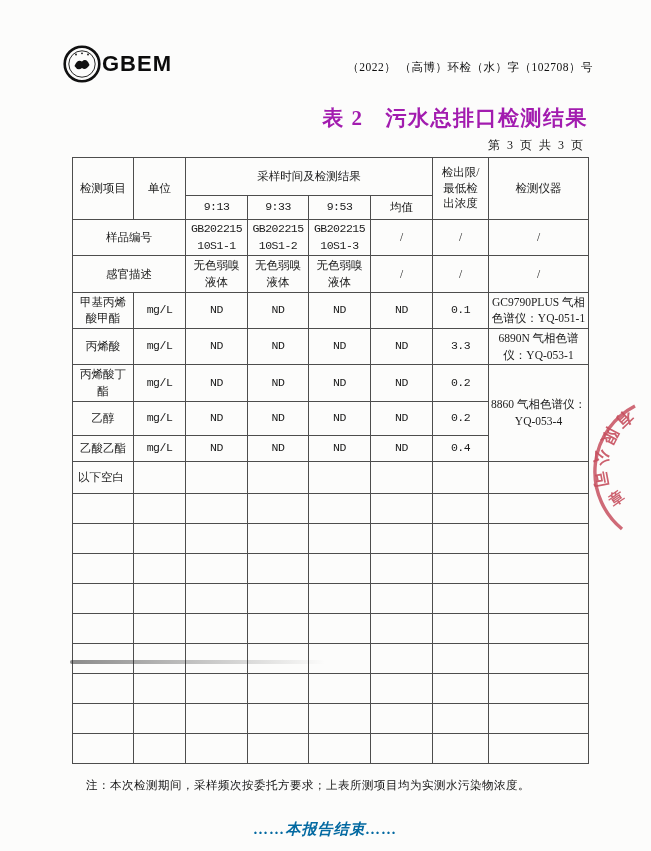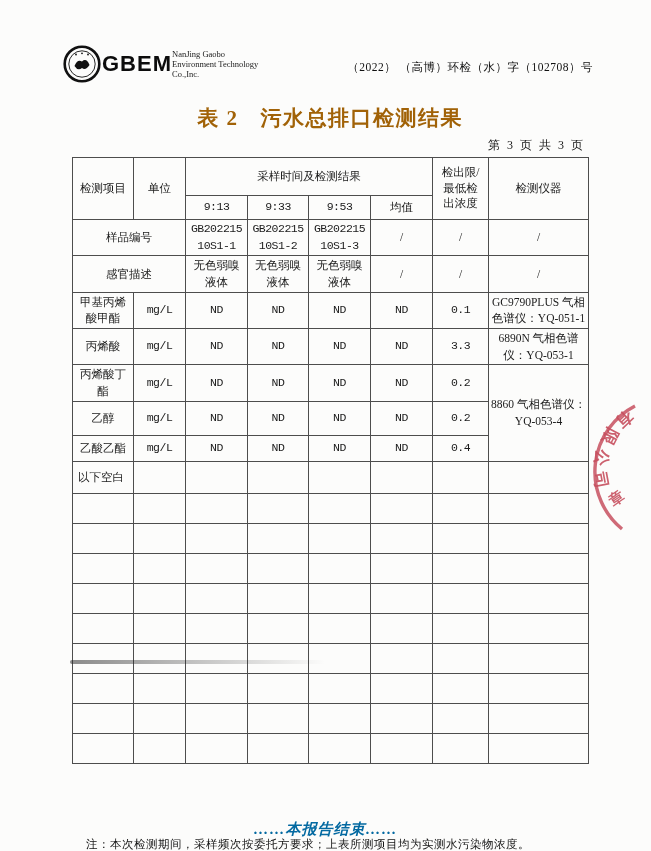--- a/index.html
+++ b/index.html
@@ -9,41 +9,41 @@
     font-family:"Liberation Serif","DejaVu Serif",serif;
   }
   
   .letterhead{position:absolute;top:44px;left:62px;display:flex;align-items:center;}
   .logo-svg{width:40px;height:40px;display:block;}
   .logo-word{font-family:"Liberation Sans","DejaVu Sans",sans-serif;font-weight:800;
     font-size:22px;letter-spacing:1px;color:#0c0c0c;}
   .company-lines{font-family:"Liberation Serif",serif;font-size:8.5px;line-height:1.2;color:#222;}
   .doc-number{position:absolute;top:60px;right:58px;font-size:11.5px;letter-spacing:.5px;color:#111;}
   
-  .report-title{position:absolute;top:104px;left:72px;width:516px;text-align:center;
-    font-size:21px;font-weight:bold;letter-spacing:1.5px;color:#a16207;}
+  .report-title{position:absolute;top:104px;left:72px;width:516px;text-align:right;
+    font-size:21px;font-weight:bold;letter-spacing:1.5px;color:#a21caf;}
   .report-title .gap{display:inline-block;width:22px;}
   .page-info{position:absolute;top:137px;right:66px;font-size:12px;letter-spacing:2px;color:#161616;}
   
   table.report{position:absolute;top:157px;left:72px;width:516px;
     border-collapse:collapse;table-layout:fixed;}
   table.report td,table.report th{
     border:1px solid #4d4d4d;text-align:center;vertical-align:middle;
     padding:1px 2px;font-weight:normal;font-size:11.5px;line-height:1.45;color:#1b1b1b;
     overflow:hidden;word-break:break-all;}
   th{font-size:12px;}
   .mono{font-family:"Liberation Mono","DejaVu Sans Mono",monospace;font-size:10px;letter-spacing:-0.5px;}
   .r-hd1{height:38px;} .r-hd2{height:24px;}
   .r-sample{height:33px;} .r-sensory{height:34px;}
   .r-d0{height:35px;} .r-d1{height:35px;} .r-d2{height:34px;} .r-d3{height:34px;} .r-d4{height:26px;padding-left:15px;}
   .r-blank{height:32px;} .r-blank td:first-child{text-align:left;padding-left:5px;}
   .empty-row{height:30px;}
   .limit-lines span{display:block;line-height:1.35;}
   
-  .note{position:absolute;top:837px;left:86px;font-size:11.5px;letter-spacing:.5px;color:#151515;}
+  .note{position:absolute;top:778px;left:86px;font-size:11.5px;letter-spacing:.5px;color:#151515;}
   .end-mark{position:absolute;top:820px;left:0;width:651px;text-align:center;
     font-size:15px;font-weight:bold;font-style:italic;letter-spacing:1px;color:#0369a1;}
   
   .seal{position:absolute;top:402px;right:0;width:62px;height:132px;pointer-events:none;}
   
   .smudge{position:absolute;top:660px;left:70px;width:255px;height:4px;border-radius:2px;
     background:linear-gradient(to right,rgba(45,45,45,.55),rgba(45,45,45,0));}
 </style>
 </head>
 <body>
@@ -51,25 +51,20 @@
 <div class="letterhead">
   <svg class="logo-svg" viewBox="0 0 40 40">
     <circle cx="20" cy="20" r="17.3" fill="none" stroke="#111" stroke-width="2.6"></circle>
     <circle cx="20" cy="20" r="13.2" fill="none" stroke="#111" stroke-width="0.9"></circle>
     <path d="M12.5 22 Q15.5 14.5 20 17.5 Q24.5 13.5 27.5 21 Q23.5 27 20 24 Q16 27.5 12.5 22 Z" fill="#111"></path>
     <circle cx="14" cy="10.5" r="0.9" fill="#111"></circle>
     <circle cx="20" cy="9.3" r="0.9" fill="#111"></circle>
     <circle cx="26" cy="10.5" r="0.9" fill="#111"></circle>
   </svg>
   <div class="logo-word">GBEM</div>
-  <div class="company-lines">
-    <div>NanJing Gaobo</div>
-    <div>Environment Technology</div>
-    <div>Co.,Inc.</div>
-  </div>
 </div>
 <div class="doc-number">（2022） （高博）环检（水）字（102708）号</div>
 
 <div class="report-title">
   <span>表 2</span><span class="gap"></span><span>污水总排口检测结果</span>
 </div>
 <div class="page-info">第 3 页 共 3 页</div>
 
 <table class="report">
   <colgroup>

